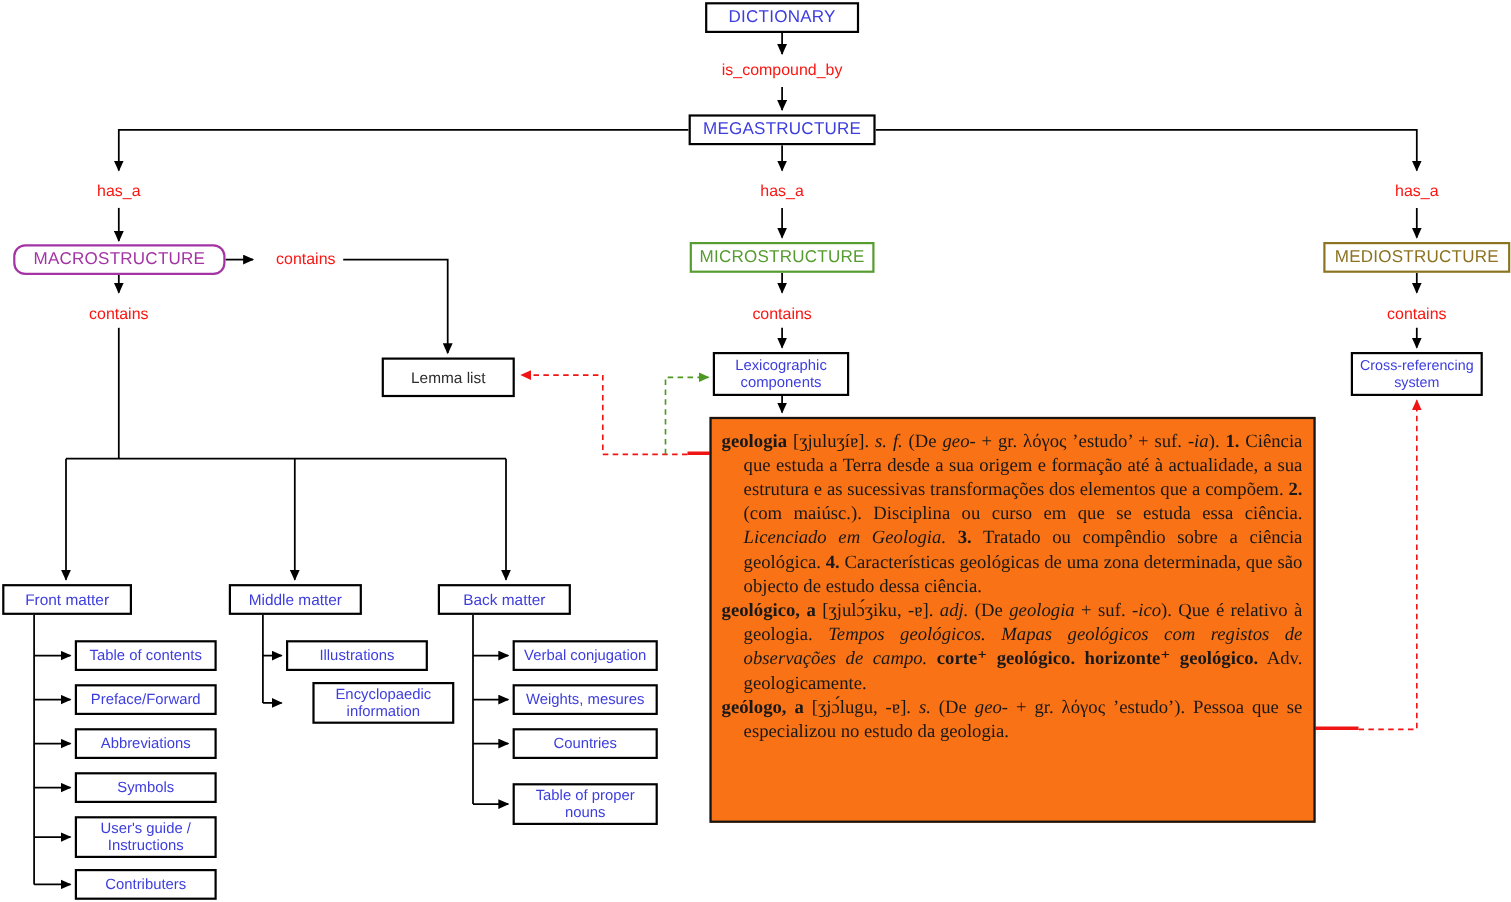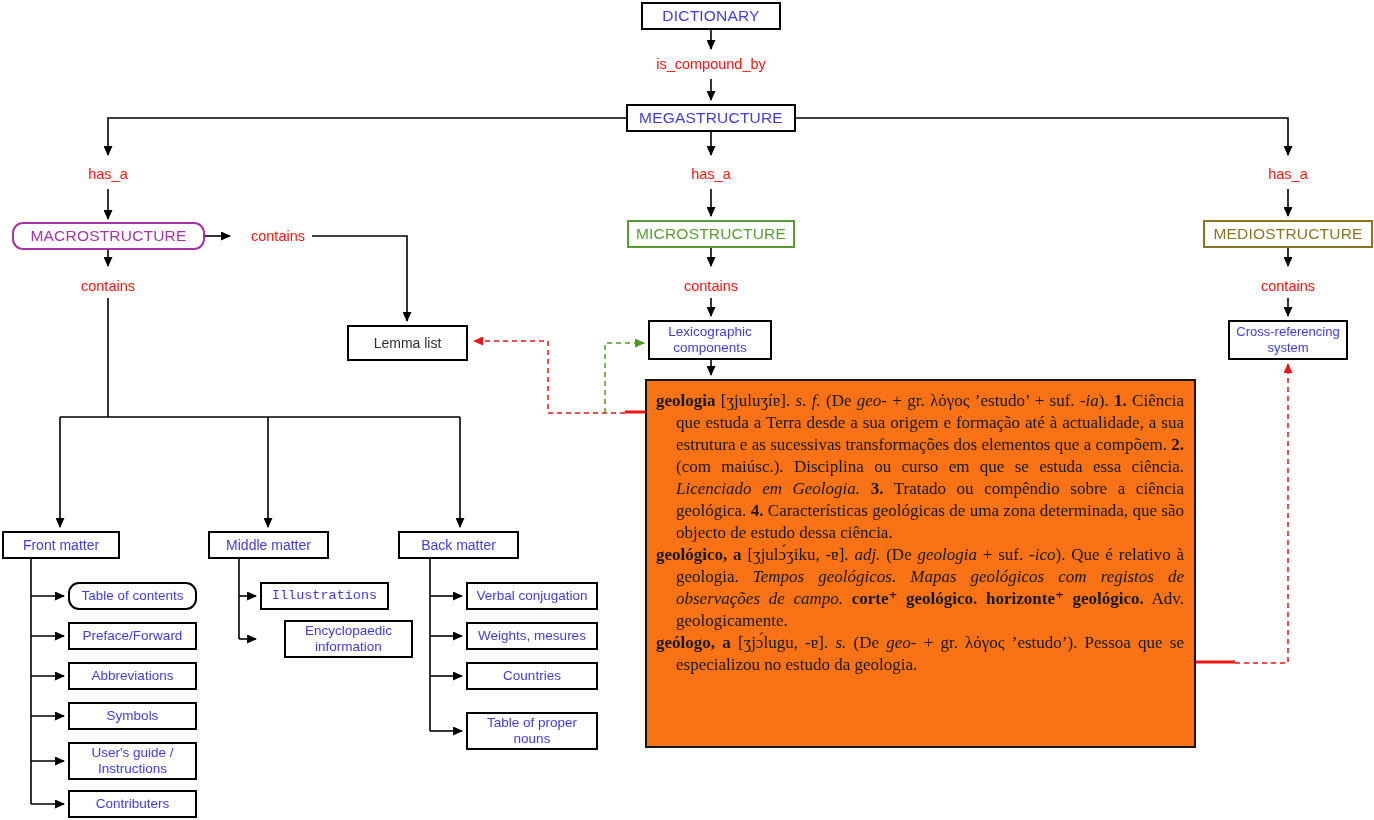--- a/index.html
+++ b/index.html
@@ -144,40 +144,40 @@
   <div class="box blue" style="left:2px;top:531px;width:118px;height:28px;font-size:14px;">
       <span>Front matter</span>
     </div>
   <div class="box blue" style="left:208px;top:531px;width:121px;height:28px;font-size:14px;">
       <span>Middle matter</span>
     </div>
   <div class="box blue" style="left:398px;top:531px;width:121px;height:28px;font-size:14px;">
       <span>Back matter</span>
     </div>
 
-  <div class="box blue small" style="left:68px;top:582px;width:129px;height:28px;border-radius:11px;">
+  <div class="box blue small" style="left:68px;top:582px;width:129px;height:28px;">
       <span>Table of contents</span>
     </div>
   <div class="box blue small" style="left:68px;top:622px;width:129px;height:28px;">
       <span>Preface/Forward</span>
     </div>
   <div class="box blue small" style="left:68px;top:662px;width:129px;height:28px;">
       <span>Abbreviations</span>
     </div>
   <div class="box blue small" style="left:68px;top:702px;width:129px;height:28px;">
       <span>Symbols</span>
     </div>
   <div class="box blue small" style="left:68px;top:742px;width:129px;height:38px;">
       <span>User's guide / Instructions</span>
     </div>
   <div class="box blue small" style="left:68px;top:790px;width:129px;height:28px;">
       <span>Contributers</span>
     </div>
 
-  <div class="box blue small" style="left:260px;top:582px;width:129px;height:28px;font-family:Liberation Mono, monospace;">
+  <div class="box blue small" style="left:260px;top:582px;width:129px;height:28px;">
       <span>Illustrations</span>
     </div>
   <div class="box blue small" style="left:260px;top:620px;width:129px;height:38px;margin-left:24px;">
       <span>Encyclopaedic information</span>
     </div>
 
   <div class="box blue small" style="left:466px;top:582px;width:132px;height:28px;">
       <span>Verbal conjugation</span>
     </div>
   <div class="box blue small" style="left:466px;top:622px;width:132px;height:28px;">

